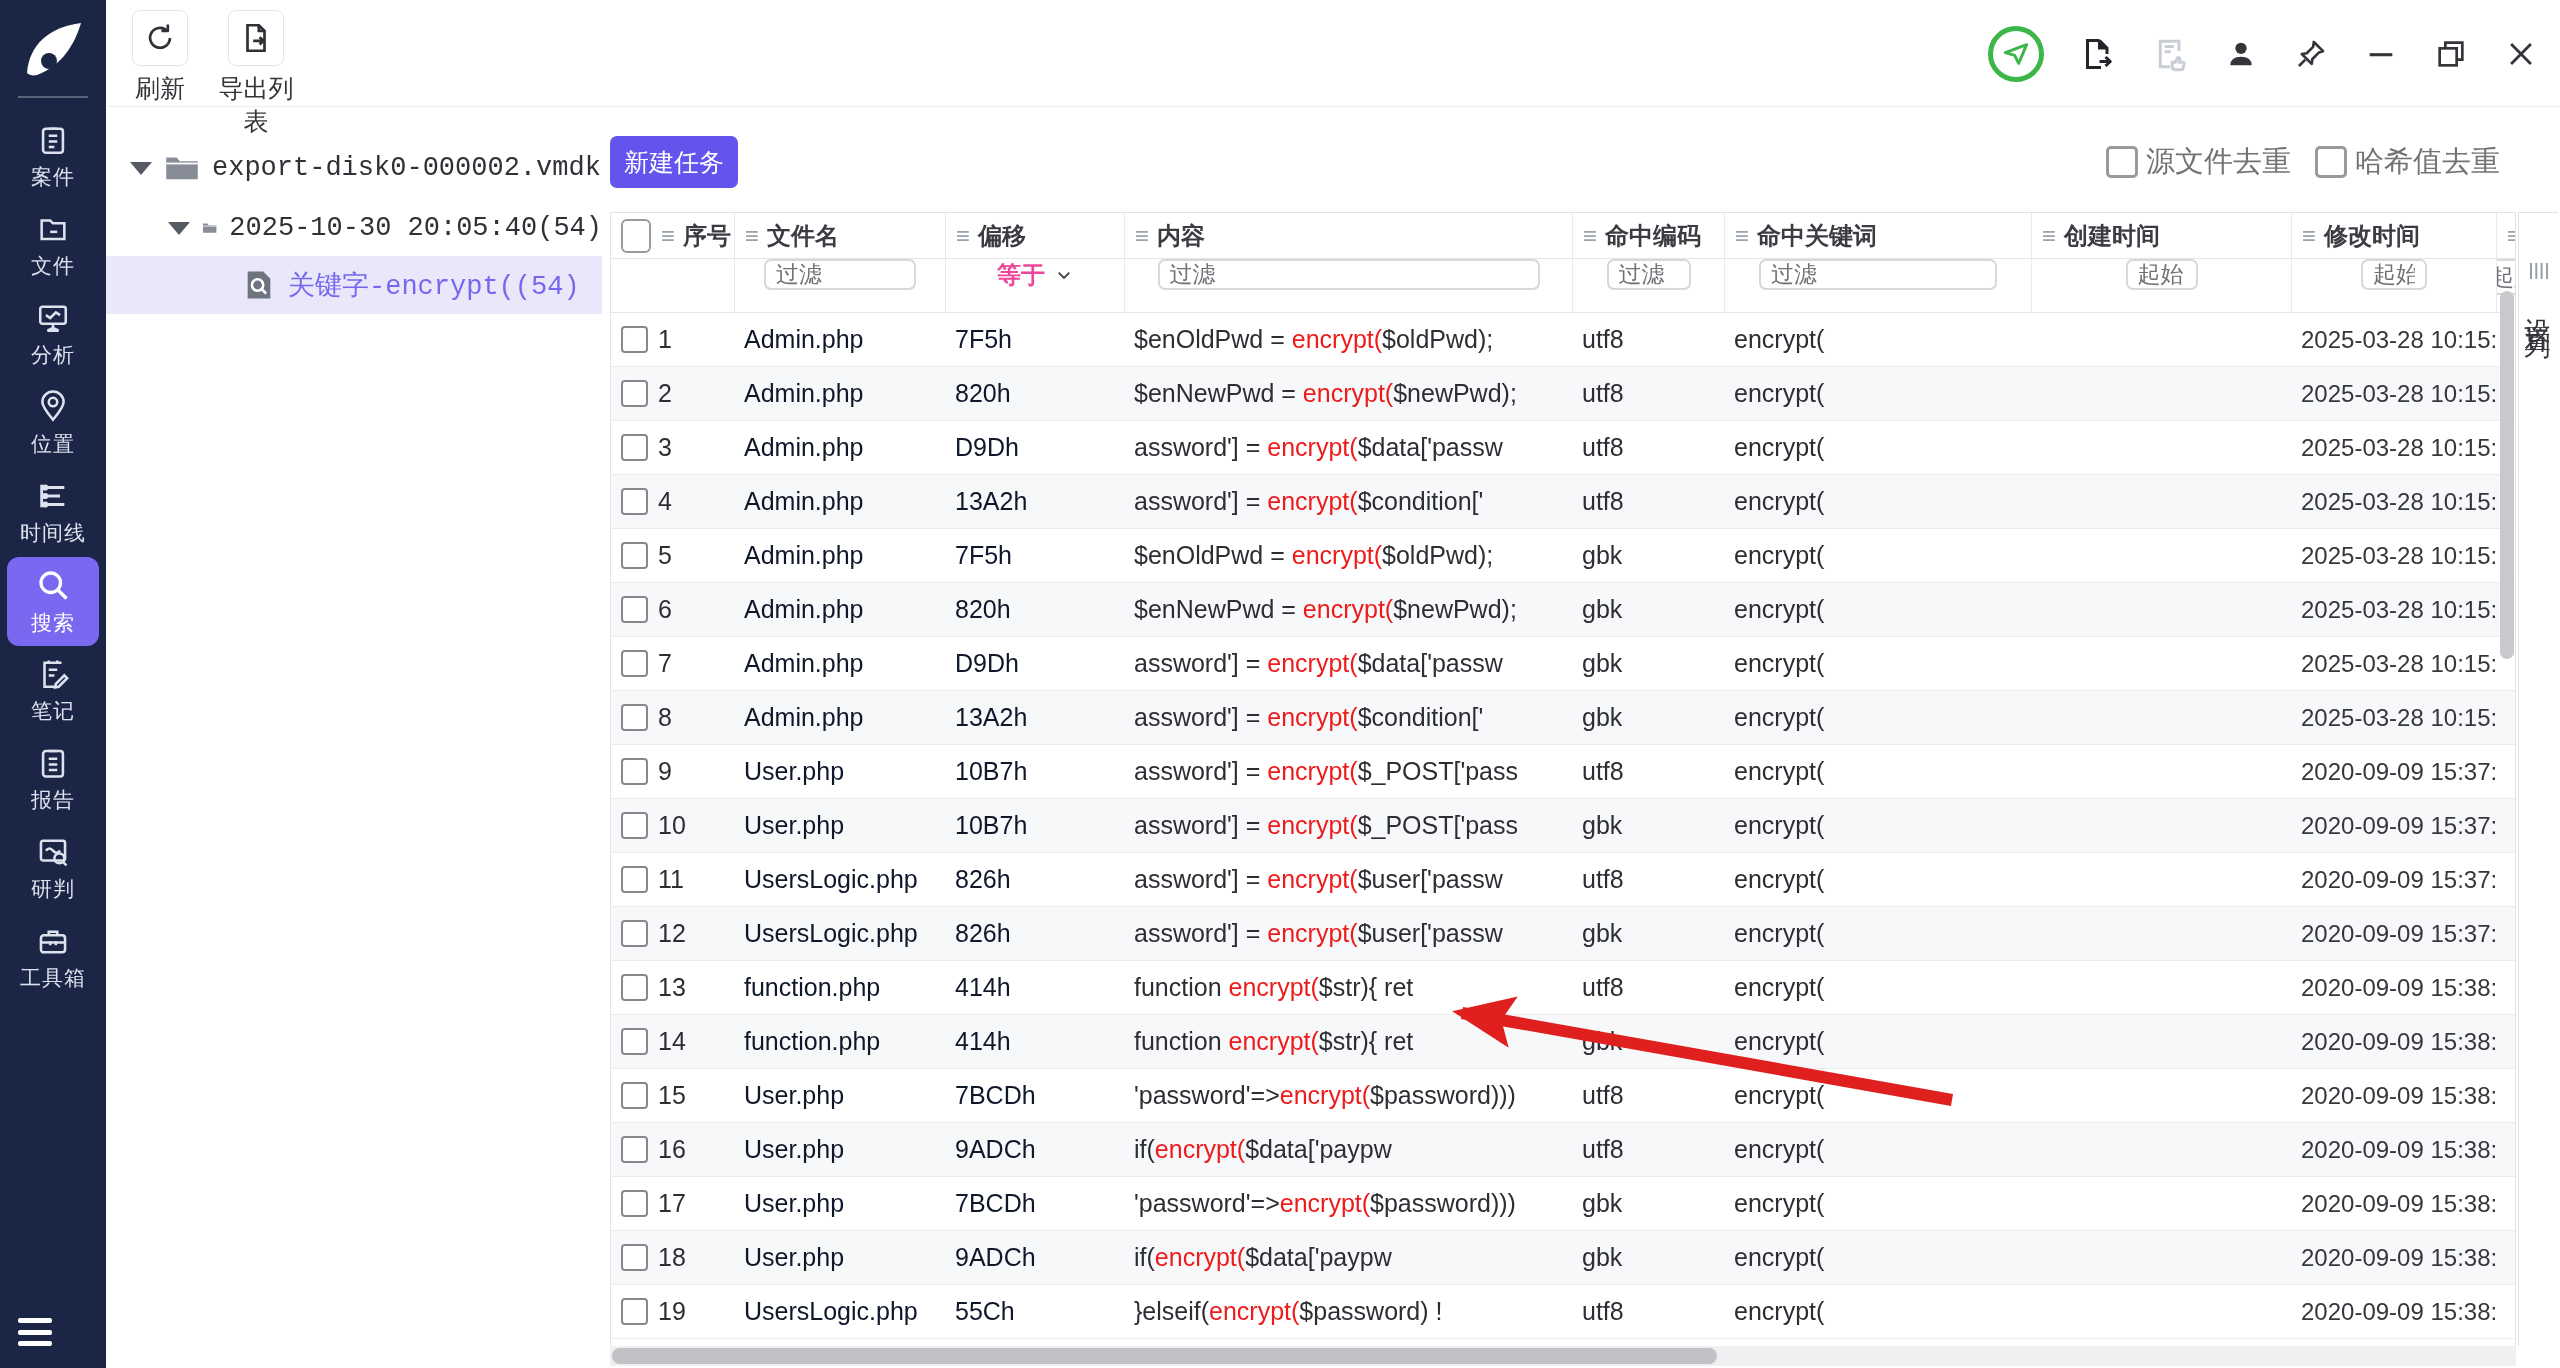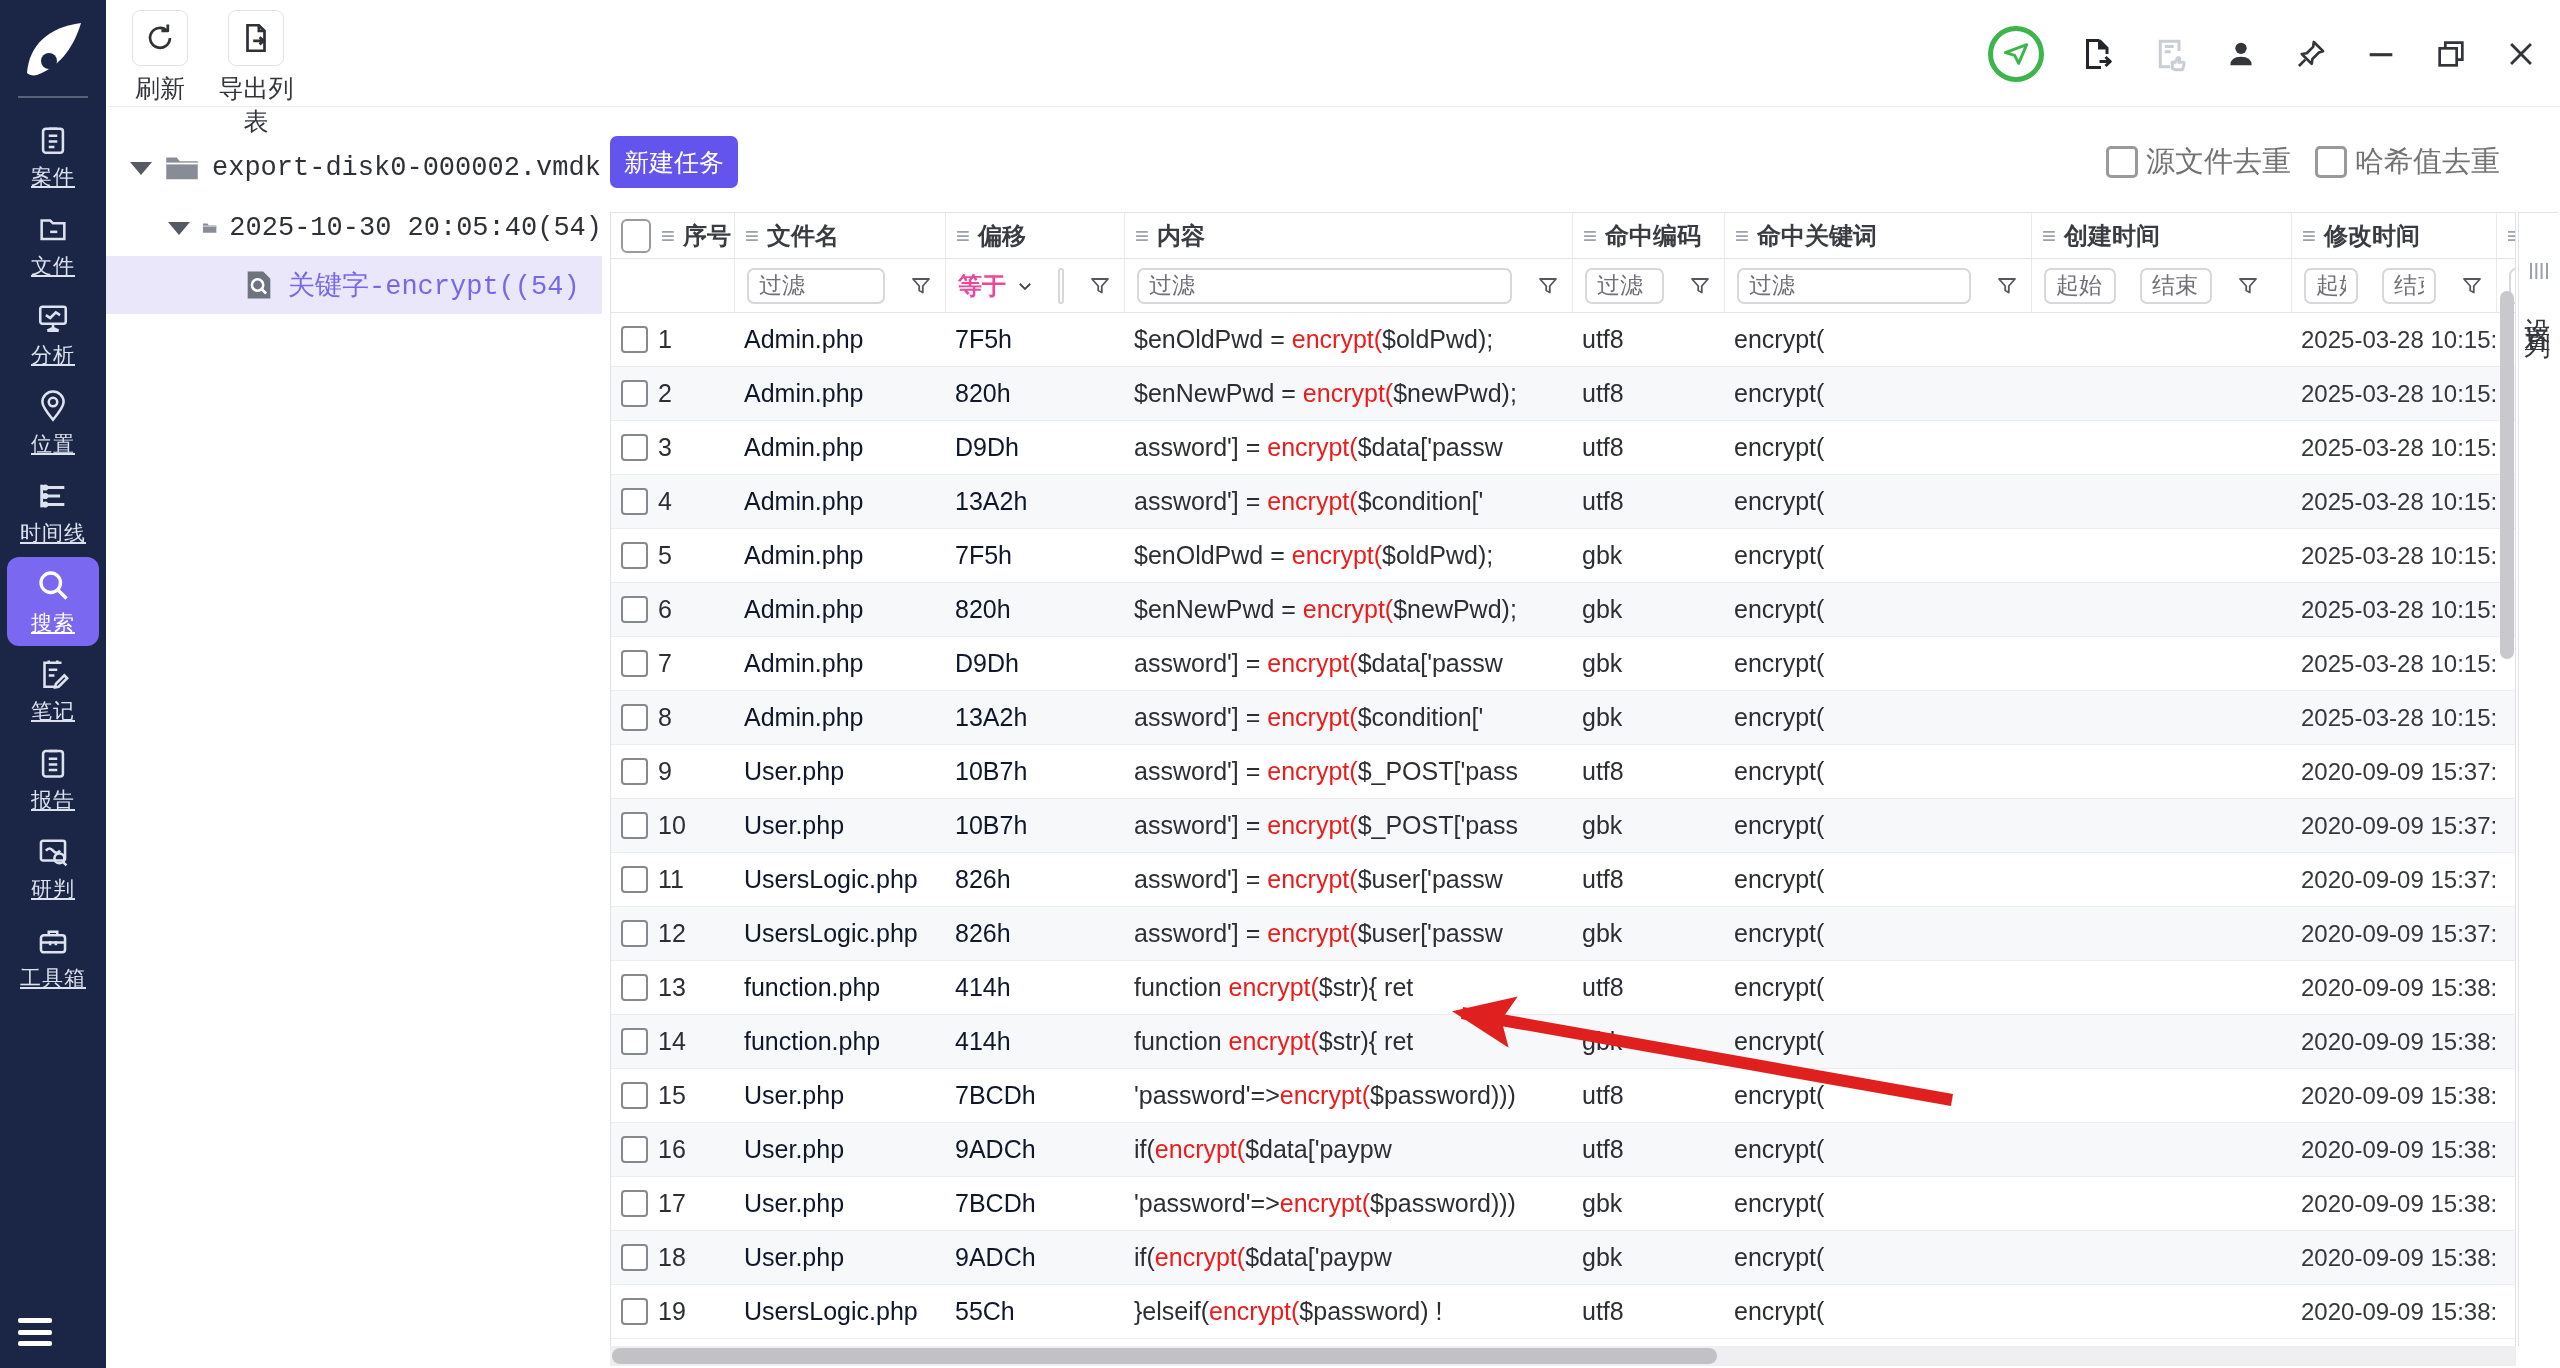--- a/index.html
+++ b/index.html
@@ -5,21 +5,21 @@
   * { margin:0; padding:0; box-sizing:border-box; }
   html,body { width:2560px; height:1368px; overflow:hidden; background:#fff;
     font-family:"Liberation Sans","DejaVu Sans",sans-serif; }
   .page { position:relative; width:2560px; height:1368px; background:#fff; }
 
   
   .sidebar { position:absolute; left:0; top:0; width:106px; height:1368px; background:#1b2646; z-index:5; }
   .logo-wrap { position:absolute; left:0; top:8px; width:106px; height:84px; display:flex; align-items:center; justify-content:center; }
   .logo-divider { position:absolute; left:18px; top:96px; width:70px; height:2px; background:rgba(255,255,255,.28); }
   .side-items { position:absolute; left:0; top:112px; width:106px; display:flex; flex-direction:column; align-items:center; }
-  .side-item { width:92px; height:89px; display:flex; flex-direction:column; align-items:center; justify-content:center; gap:6px; color:#dde2ef; cursor:pointer; border-radius:12px;text-decoration:underline; }
+  .side-item { width:92px; height:89px; display:flex; flex-direction:column; align-items:center; justify-content:center; gap:6px; color:#dde2ef; cursor:pointer; border-radius:12px; }
   .side-item .slabel { font-size:21px; letter-spacing:1px; }
   .side-item svg { display:block; }
   .side-item.active { background:#7b68f0; color:#fff; }
   .hamburger { position:absolute; left:18px; bottom:22px; width:34px; height:28px; display:flex; flex-direction:column; justify-content:space-between; cursor:pointer; }
   .hamburger i { display:block; height:5px; background:#fff; border-radius:2px; }
 
   
   .topbar { position:absolute; left:108px; top:0; width:2454px; height:107px; background:#fff; border-bottom:1px solid #ececf0; z-index:4; }
   .tool-btn { position:absolute; top:10px; width:96px; text-align:center; cursor:pointer; }
   .tool-btn .tbox { width:56px; height:56px; margin:0 auto; border:1px solid #e3e3e8; border-radius:8px; display:flex; align-items:center; justify-content:center; background:#fff; }
@@ -50,21 +50,21 @@
 
   
   .table-wrap { position:absolute; left:8px; top:104px; width:1906px; height:1134px; border:1px solid #e2e2e7; border-bottom:none; background:#fff; overflow:hidden; }
   .grid-row { display:grid; grid-template-columns:123px 211px 179px 448px 152px 307px 260px 205px 21px; align-items:center; }
   .thead { height:46px; border-bottom:1px solid #e4e4e9; }
   .thead .hcell { display:flex; align-items:center; height:100%; font-size:24px; font-weight:700; color:#3a3c42; padding-left:10px; border-left:1px solid #ebebef; overflow:hidden; white-space:nowrap; }
   .thead .hcell:first-child { border-left:none; }
   .hlist { color:#9aa2ac; font-weight:400; font-size:24px; margin-right:8px; }
   .hcheck { width:30px; height:34px; border:2px solid #9a9a9e; border-radius:6px; background:#fff; margin-right:10px; flex:0 0 auto; }
   .tfilter { height:54px; border-bottom:1px solid #e4e4e9; }
-  .tfilter .fcell { display:flex; align-items:center; gap:24px; height:100%; padding:0 12px; border-left:1px solid #ebebef; overflow:hidden; white-space:nowrap; }
+  .tfilter .fcell { display:flex; align-items:center; gap:24px; height:100%; padding:0 12px; border-left:1px solid #ebebef; overflow:hidden; white-space:nowrap;flex-direction:column; }
   .tfilter .fcell:first-child { border-left:none; }
   .fin { height:36px; border:2px solid #d7d7dc; border-radius:7px; font-size:23px; color:#555; padding:0 10px; outline:none; font-family:inherit; background:#fff; min-width:0; }
   .fin::placeholder { color:#707077; opacity:1; }
   .op-select { display:flex; align-items:center; gap:10px; font-size:24px; font-weight:700; color:#ec4899; cursor:pointer; }
   .funnel { flex:0 0 auto; cursor:pointer; }
 
   .tbody { position:relative; }
   .trow { height:54px; border-bottom:1px solid #ededf1; background:#fff; }
   .trow.alt { background:#f7f8fa; }
   .cell { font-size:25px; color:#2c2e33; overflow:hidden; white-space:nowrap; }

